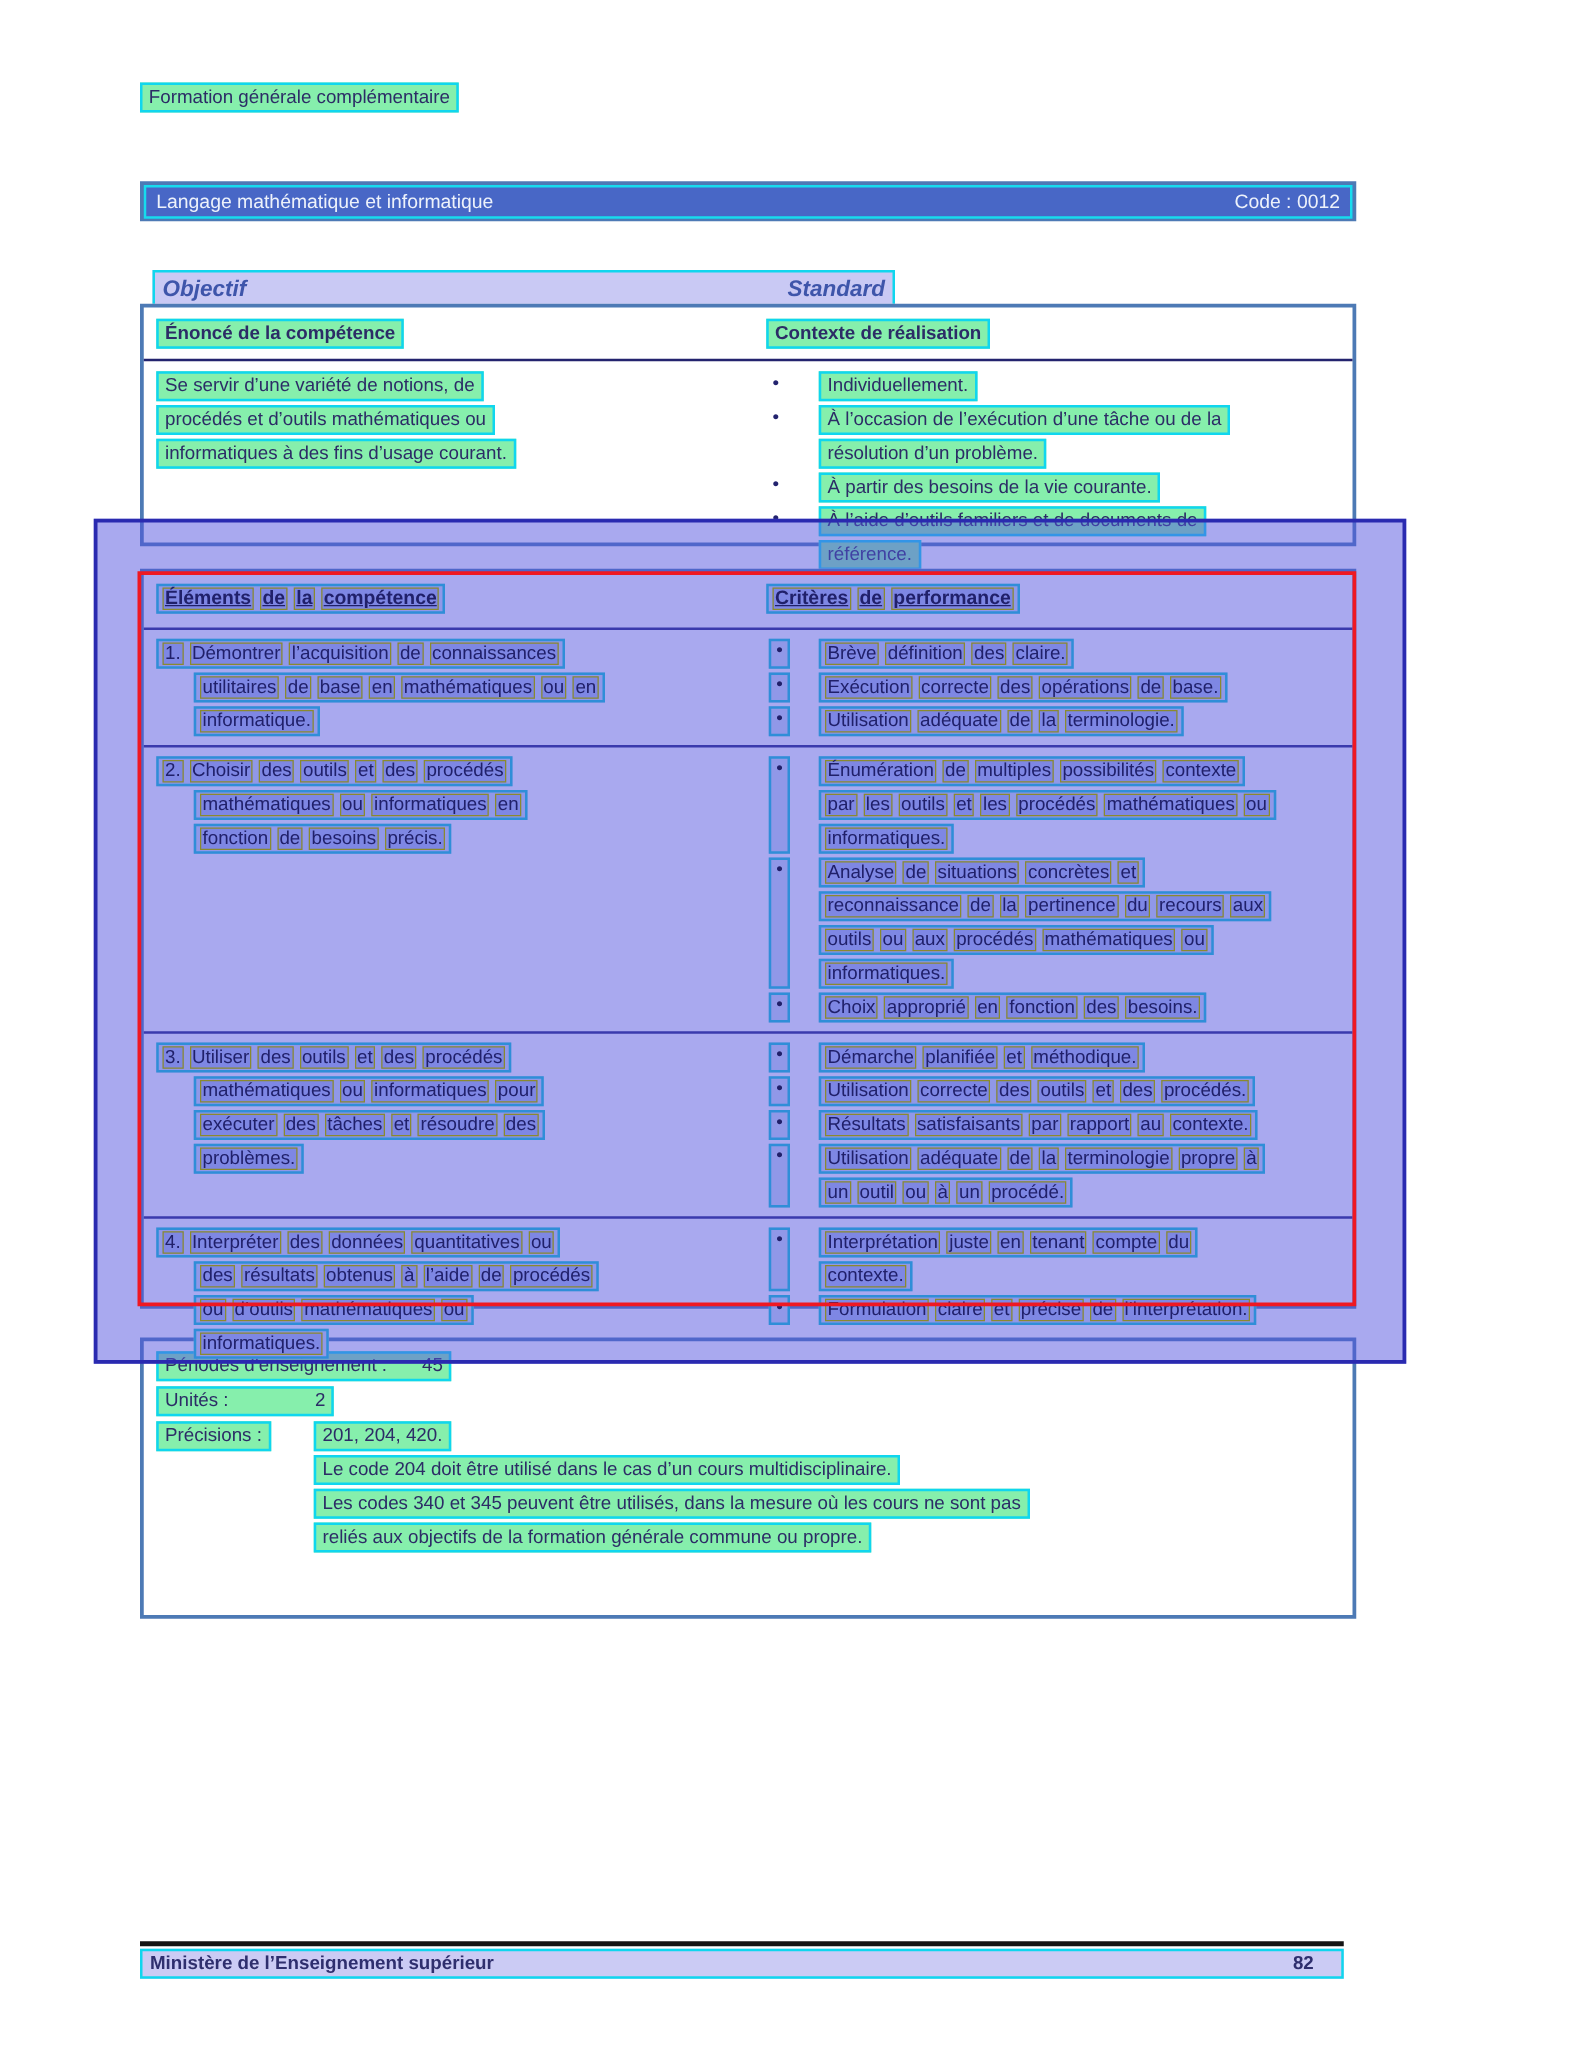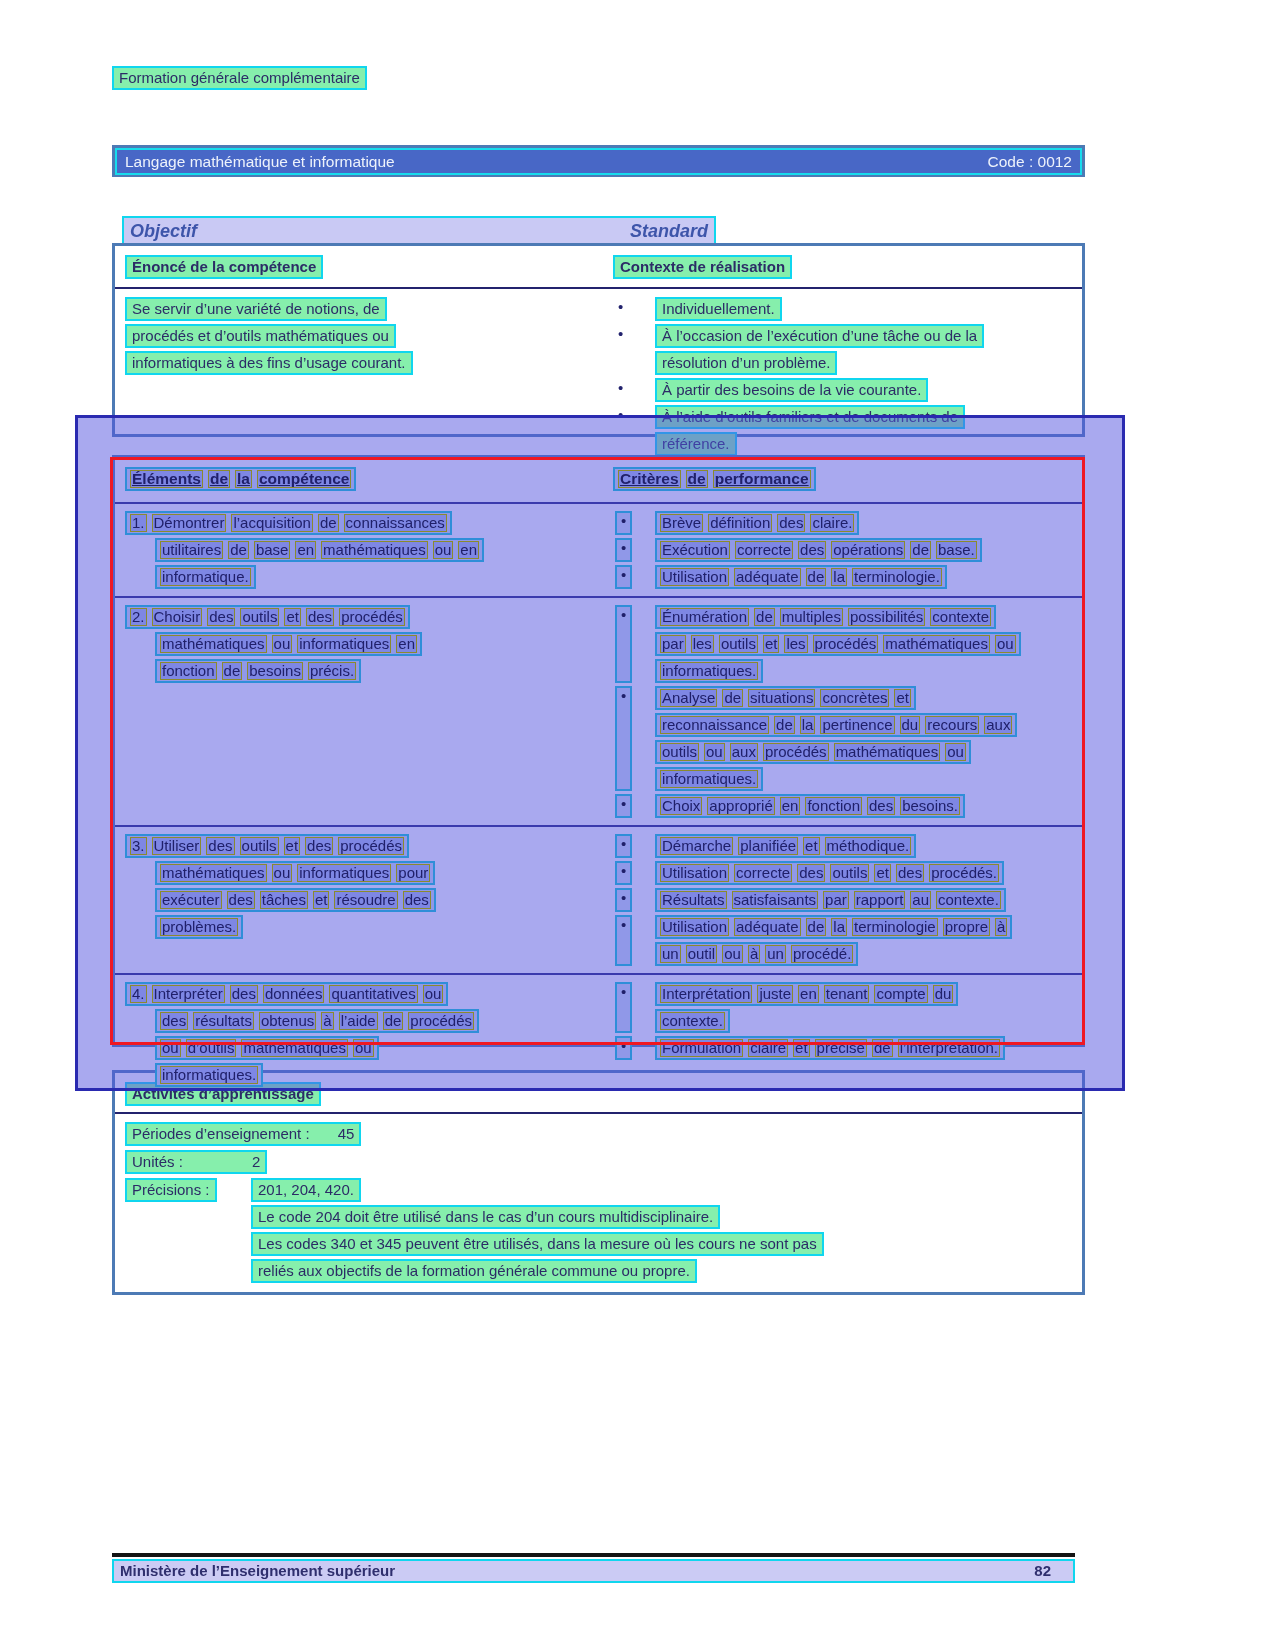--- a/index.html
+++ b/index.html
@@ -485,23 +485,20 @@
                 <span class="w">de</span>
                 <span class="w">l’interprétation.</span>
               </div>
             </div>
         </div>
       </div>
     </div>
   </div>
 
   <div id="activites-table" class="doc-table">
-    <div class="ahead">
-      <span class="hl bold">Activités d’apprentissage</span>
-    </div>
     <div class="abody">
       <div class="arow">
         <span class="hl"><span>Périodes d’enseignement :</span><span class="gap28"></span><span>45</span></span>
       </div>
       <div class="arow">
         <span class="hl"><span class="lblw">Unités :</span><span>2</span></span>
       </div>
       <div class="prec">
         <div><span class="hl">Précisions :</span></div>
         <div class="stack">

